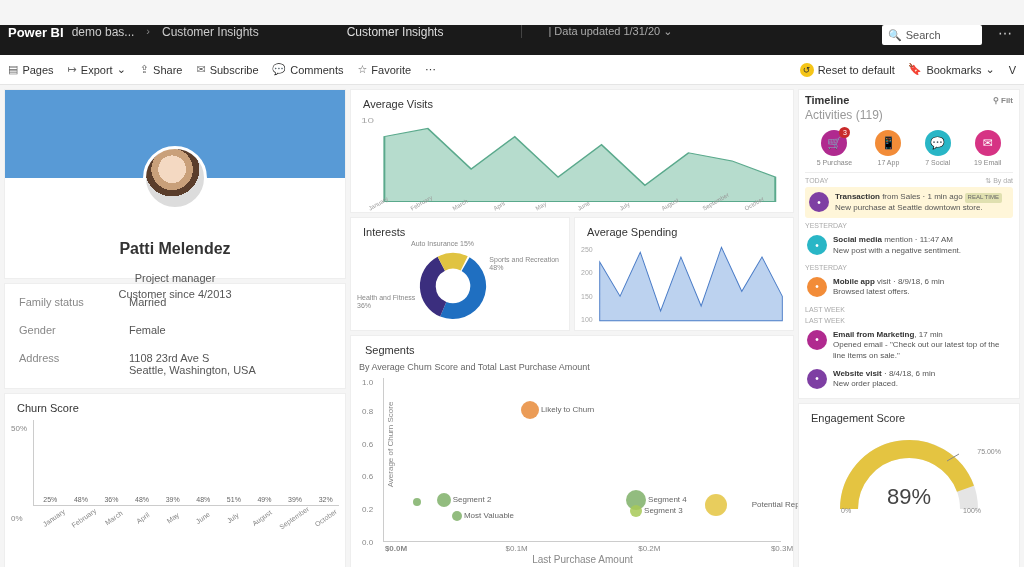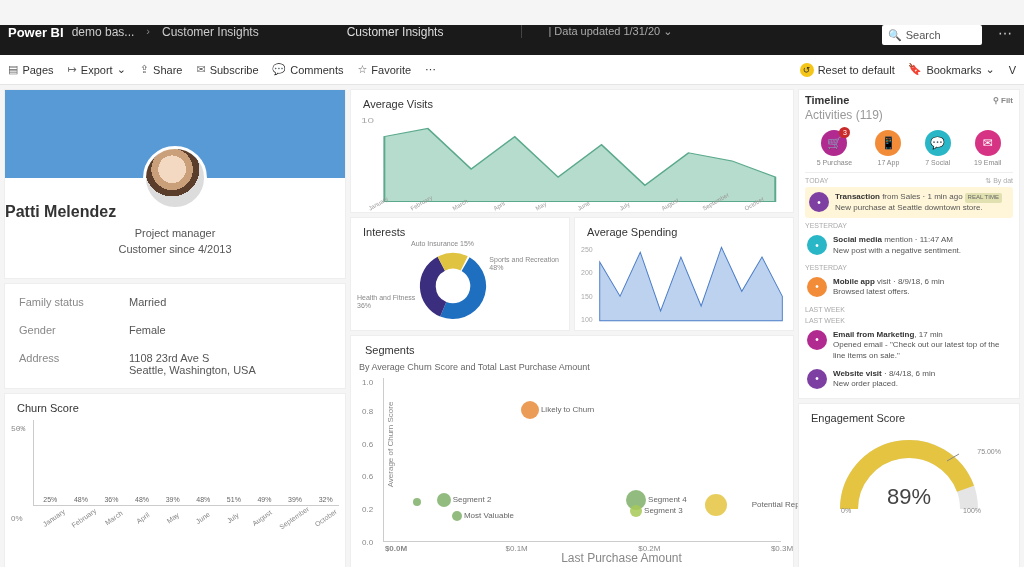--- a/index.html
+++ b/index.html
@@ -30,22 +30,22 @@
 .col-mid { width: 444px; display: flex; flex-direction: column; gap: 4px; padding: 4px 0; }
 .col-right { width: 230px; display: flex; flex-direction: column; gap: 4px; padding: 4px; }
 
 .card { background: #fff; border: 1px solid #eee; }
 .card-title { font-size: 11px; color: #333; padding: 4px 6px; }
 
 
 .profile-card { height: 190px; position: relative; }
 .profile-header { height: 88px; background: #589ad6; }
 .avatar { width: 64px; height: 64px; border-radius: 50%; background: radial-gradient(circle at 45% 35%, #f4d9c2 0 28%, #c9a07a 28% 42%, #5a3d2b 42% 55%, #dcdcdc 55% 100%); position: absolute; top: 56px; left: 50%; transform: translateX(-50%); border: 3px solid #fff; }
-.profile-name { text-align: left; margin-top: 25px; font-size: 16px; font-weight: 600; }
-.profile-title { text-align: center; font-size: 11px; color: #555; margin-top: 6px; }
+.profile-name { text-align: center; margin-top: 62px; font-size: 16px; font-weight: 600; }
+.profile-title { text-align: center; font-size: 11px; color: #555; margin-top: 14px; }
 .profile-since { text-align: center; font-size: 11px; color: #555; margin-top: 4px; }
 
 
 .details-card { padding: 4px 0; }
 .detail-row { display: flex; padding: 8px 14px; font-size: 11px; color: #555; }
 .detail-row .lbl { width: 110px; color: #888; }
 .detail-row .val { flex: 1; }
 
 
 .churn-card { flex: 1; padding: 4px 6px; }
@@ -88,21 +88,21 @@
 .spending-chart svg { width: 100%; height: 100%; }
 .spend-tick { position: absolute; left: 0; font-size: 7px; color: #aaa; transform: translateY(-50%); }
 
 
 .segments-card { flex: 1; padding: 4px 8px 8px; }
 .segments-sub { font-size: 9px; color: #666; margin-top: 2px; }
 .scatter { position: relative; height: 164px; margin-top: 6px; margin-left: 24px; margin-right: 4px; border-left: 1px solid #ccc; border-bottom: 1px solid #ccc; }
 .scatter .ytick { position: absolute; left: -22px; font-size: 8px; color: #888; transform: translateY(-50%); }
 .scatter .xtick { position: absolute; bottom: -12px; font-size: 8px; color: #888; transform: translateX(-50%); }
 .scatter .ylabel { position: absolute; left: -36px; top: 50%; transform: rotate(-90deg) translateX(20px); font-size: 8px; color: #888; transform-origin: center; white-space: nowrap; }
-.scatter .xlabel { position: absolute; bottom: -24px; left: 50%; transform: translateX(-50%); font-size: 12px; color: #888; margin-left: 39px; }
+.scatter .xlabel { position: absolute; bottom: -24px; left: 50%; transform: translateX(-50%); font-size: 10px; color: #888; }
 .bubble { position: absolute; border-radius: 50%; transform: translate(-50%, 50%); }
 .bub-lbl { position: absolute; font-size: 8px; color: #666; white-space: nowrap; }
 
 
 .timeline-card { padding: 4px 6px; position: relative; }
 .timeline-head { display: flex; justify-content: space-between; align-items: center; font-size: 11px; font-weight: 600; }
 .timeline-filt { font-size: 8px; color: #888; }
 .timeline-sub { font-size: 12px; color: #999; margin-top: 2px; }
 .timeline-icons { display: flex; justify-content: space-around; margin-top: 8px; padding-bottom: 6px; border-bottom: 1px solid #eee; }
 .tl-ico-col { display: flex; flex-direction: column; align-items: center; gap: 3px; }
@@ -209,21 +209,21 @@
           <span class="lbl">Address</span>
           <span class="val" style="white-space:pre-line">1108 23rd Ave S
 Seattle, Washington, USA</span>
         </div>
     </div>
 
     <div class="card churn-card">
       <div class="card-title">Churn Score</div>
       <div class="churn-chart" id="churn-chart">
         <div class="churn-axis"></div>
-        <span class="churn-tick" style="top:8%;font-family:Liberation Mono, monospace;">50%</span>
+        <span class="churn-tick" style="top:8%;">50%</span>
         <span class="churn-tick" style="top:96%;">0%</span>
         <div class="churn-bars" id="churn-bars">
             <div class="churn-bar-wrap">
               <div class="churn-bar" style="height: 45.4545%;">
                 <span class="churn-bar-val">25%</span>
               </div>
             </div>
             <div class="churn-bar-wrap">
               <div class="churn-bar" style="height: 87.2727%;">
                 <span class="churn-bar-val">48%</span>

